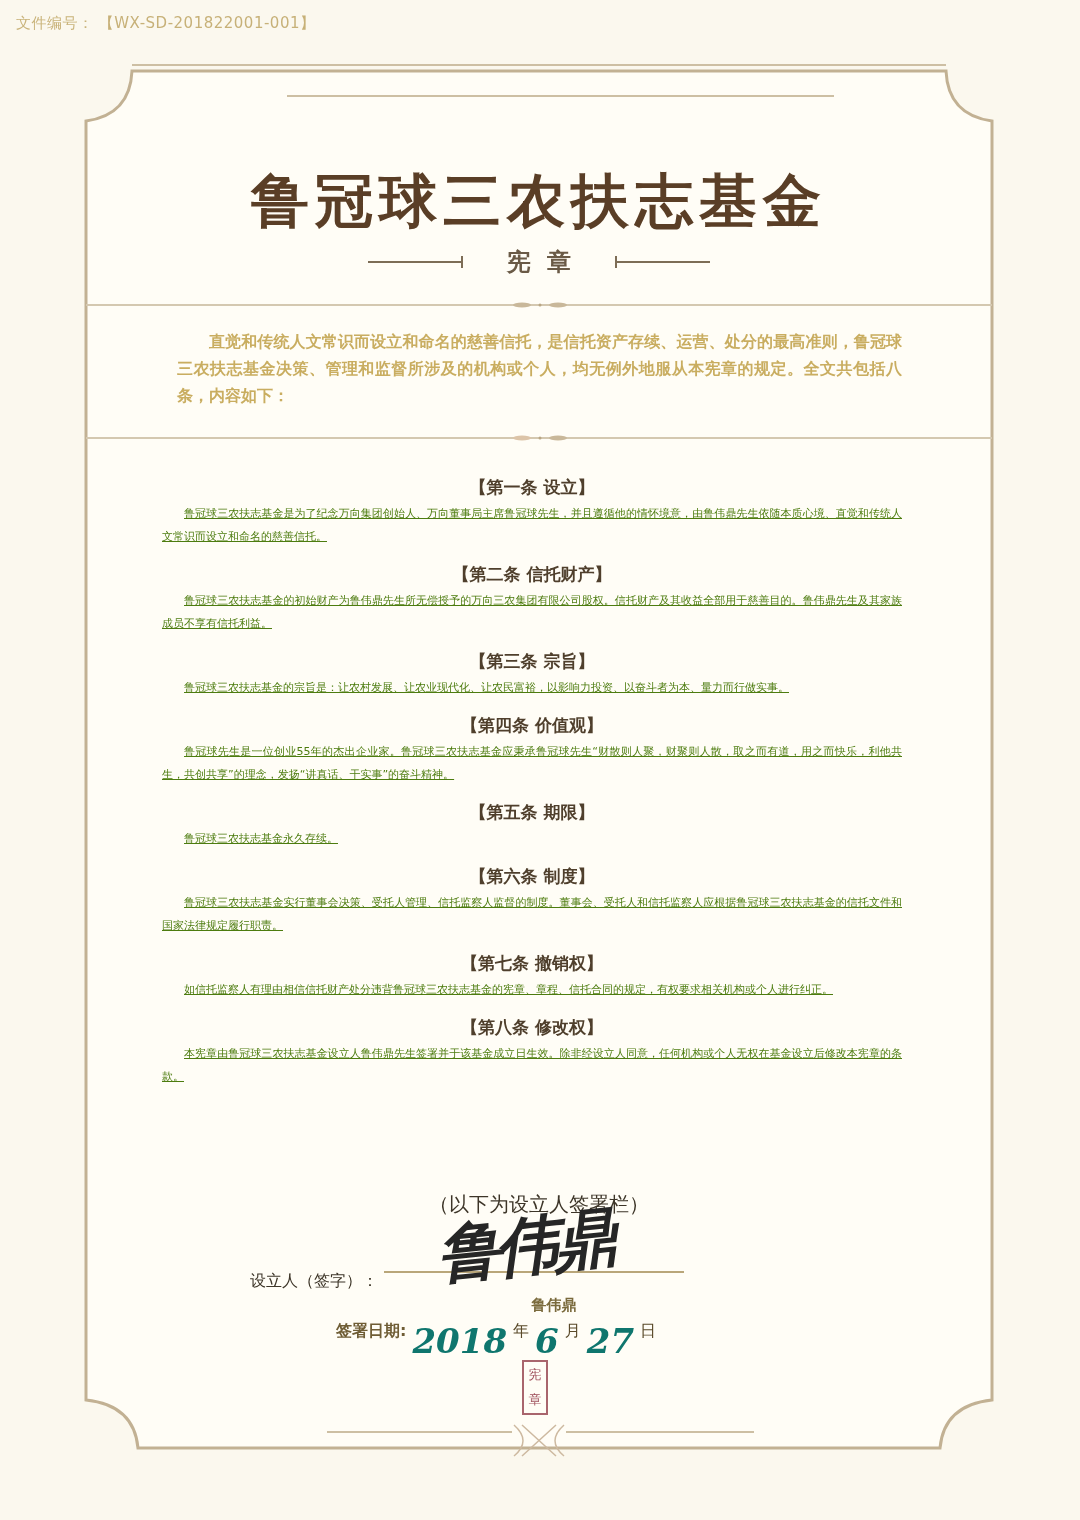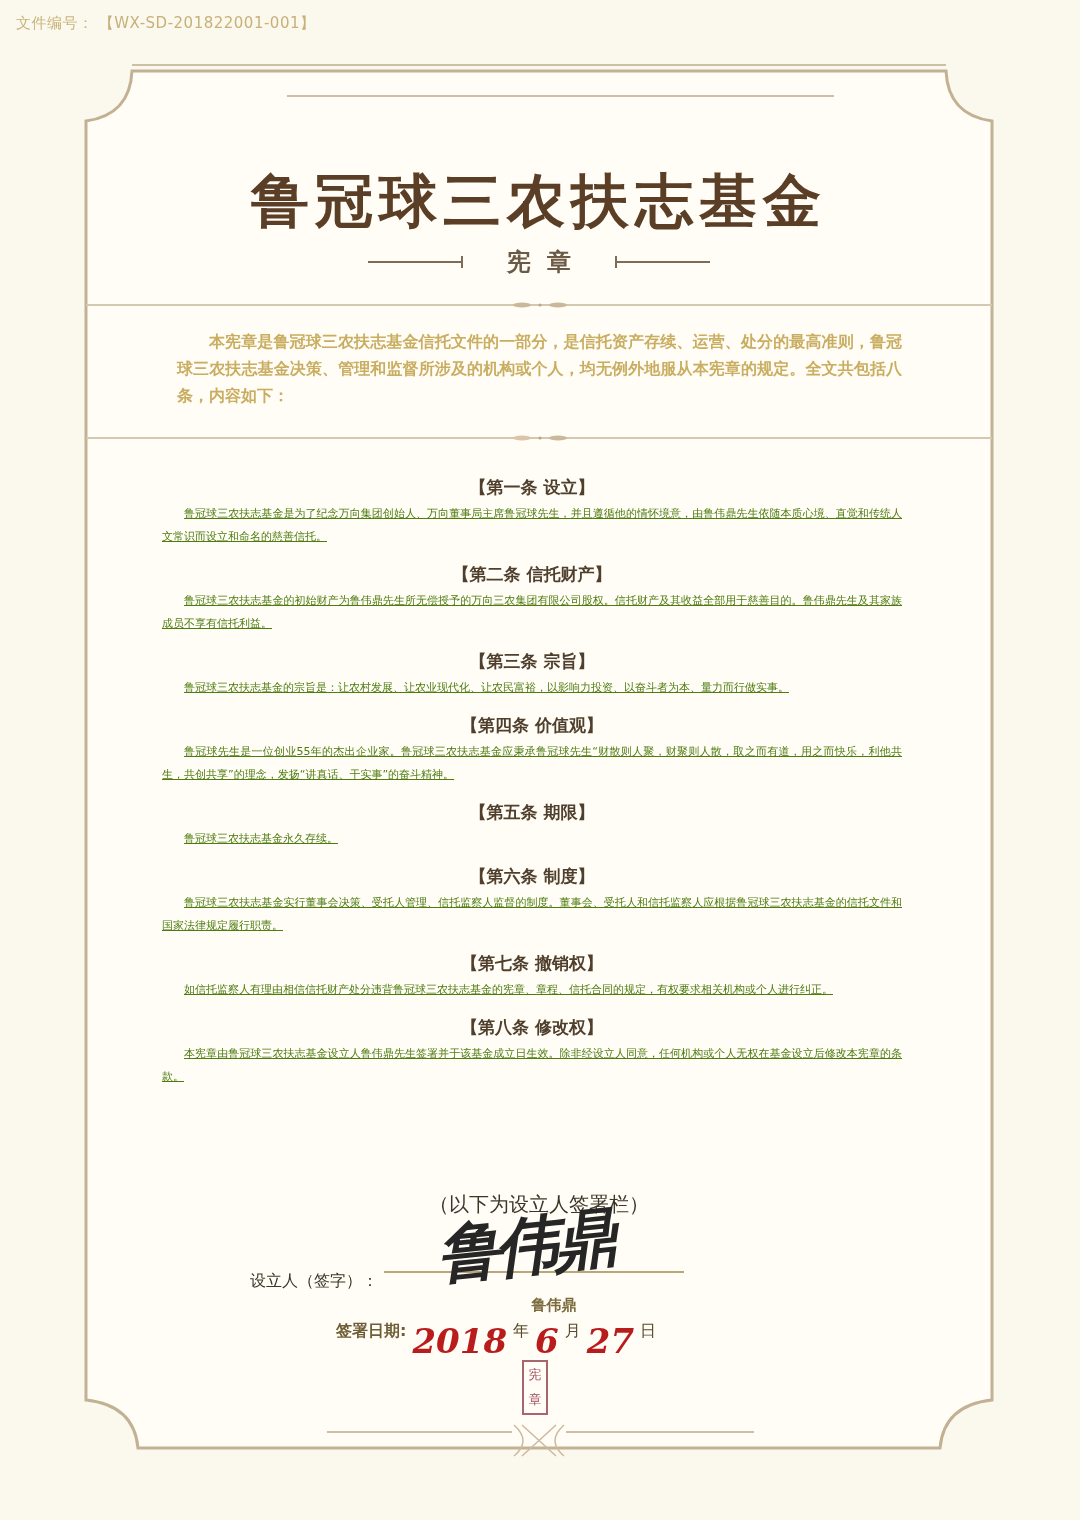--- a/index.html
+++ b/index.html
@@ -88,21 +88,21 @@
       position: absolute; left: 0; width: 914px; top: 1233px; padding-left: 30px;
       text-align: center; font-size: 15px; color: #7a6a3c; font-weight: bold;
     }
     .date-row {
       position: absolute; left: 222px; top: 1258px;
       display: flex; align-items: flex-start; font-size: 16px; color: #5a4a2a; margin-left: 32px;
     }
     .date-label { color: #6f5d35; font-weight: bold; }
     .hand {
       font-family: "DejaVu Serif", serif; font-style: italic; font-weight: bold;
-      font-size: 34px; color: #b91c1c; margin: 0 6px;
+      font-size: 34px; color: #0f766e; margin: 0 6px;
     }
     .seal {
       position: absolute; left: 440px; top: 1297px; width: 26px; height: 55px;
       border: 2px solid #a9656d; color: #a0505c; font-size: 13px;
       display: flex; flex-direction: column; align-items: center; justify-content: space-around;
       font-family: "DejaVu Serif", serif;
     }
   </style>
 </head>
 <body>
@@ -137,21 +137,21 @@
 
   <div class="inner">
     <h1 class="title">鲁冠球三农扶志基金</h1>
 
     <div class="subtitle-row">
       <span class="sub-line left"></span>
       <span class="subtitle">宪章</span>
       <span class="sub-line right"></span>
     </div>
 
-    <p class="preamble">本宪章是鲁冠球三农扶志基金信托文件的一部分，是信托资产存续、运营、处分的最高准则，鲁冠球三农扶志基金决策、管理和监督所涉及的机构或个人，均无例外地服从本宪章的规定。全文共包括八条，内容如下：</p>
+    <p class="preamble">直觉和传统人文常识而设立和命名的慈善信托，是信托资产存续、运营、处分的最高准则，鲁冠球三农扶志基金决策、管理和监督所涉及的机构或个人，均无例外地服从本宪章的规定。全文共包括八条，内容如下：</p>
 
     <div class="articles">
       <section class="article">
         <h2 class="article-heading">【第一条 设立】</h2>
         <p class="article-body">鲁冠球三农扶志基金是为了纪念万向集团创始人、万向董事局主席鲁冠球先生，并且遵循他的情怀境意，由鲁伟鼎先生依随本质心境、直觉和传统人文常识而设立和命名的慈善信托。</p>
       </section>
       <section class="article">
         <h2 class="article-heading">【第二条 信托财产】</h2>
         <p class="article-body">鲁冠球三农扶志基金的初始财产为鲁伟鼎先生所无偿授予的万向三农集团有限公司股权。信托财产及其收益全部用于慈善目的。鲁伟鼎先生及其家族成员不享有信托利益。</p>
       </section>

